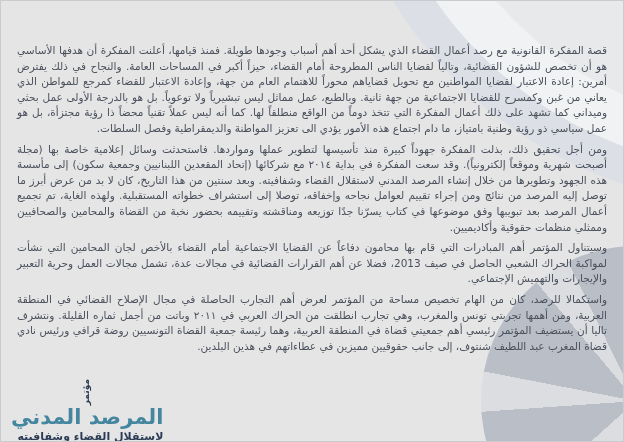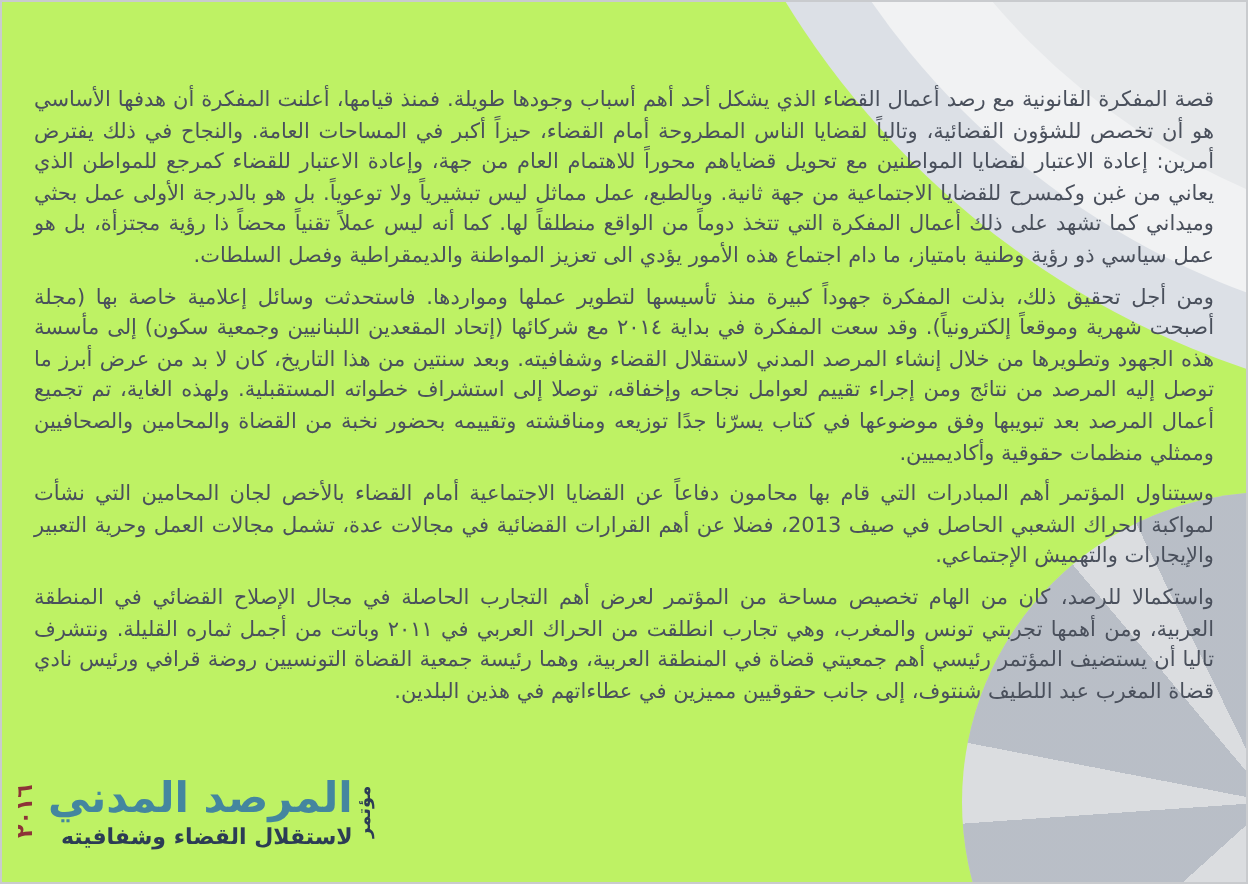--- a/index.html
+++ b/index.html
@@ -1,19 +1,19 @@
 <!DOCTYPE html>
 <html lang="ar"><head>
 <meta charset="utf-8">
 <style>
   html,body{margin:0;padding:0;}
   body{width:624px;height:442px;overflow:hidden;font-family:"DejaVu Sans",sans-serif;}
   .page{
     position:relative;width:622px;height:440px;
-    background:#bef264;border:1px solid #c9cbce;overflow:hidden;
+    background:#e5e5e5;border:1px solid #c9cbce;overflow:hidden;
   }
   
   .bg-arc{position:absolute;border-radius:50%;}
   .arc-blue  {width:864px;height:864px;left:328px;top:-658px;background:#dce0e6;}
   .arc-light {width:792px;height:792px;left:364px;top:-622px;background:#f1f2f3;}
   .arc-corner{width:696px;height:696px;left:412px;top:-574px;background:#e7e9eb;}
   
   .emblem-base{
     position:absolute;width:310px;height:310px;left:480px;top:245px;
     border-radius:50%;background:#dbdde0;
@@ -32,21 +32,21 @@
   
   .text-block{
     position:absolute;top:42px;right:16px;left:16px;
     direction:rtl;text-align:justify;
     color:#4a505c;font-size:10.5px;line-height:15.6px;
   }
   .text-block p{margin:0 0 5px 0;}
   
   .logo{
     position:absolute;left:6px;bottom:8px;height:54px;
-    display:flex;flex-direction:row;align-items:center;direction:rtl;
+    display:flex;flex-direction:column;align-items:center;direction:rtl;
   }
   .vertical{
     writing-mode:vertical-rl;transform:rotate(180deg);
     white-space:nowrap;line-height:1;
   }
   .logo-conf{
     color:#2c3c55;font-weight:bold;font-size:9px;height:42px;
     text-align:center;margin-left:3px;
   }
   .logo-main{text-align:right;margin-left:4px;}

